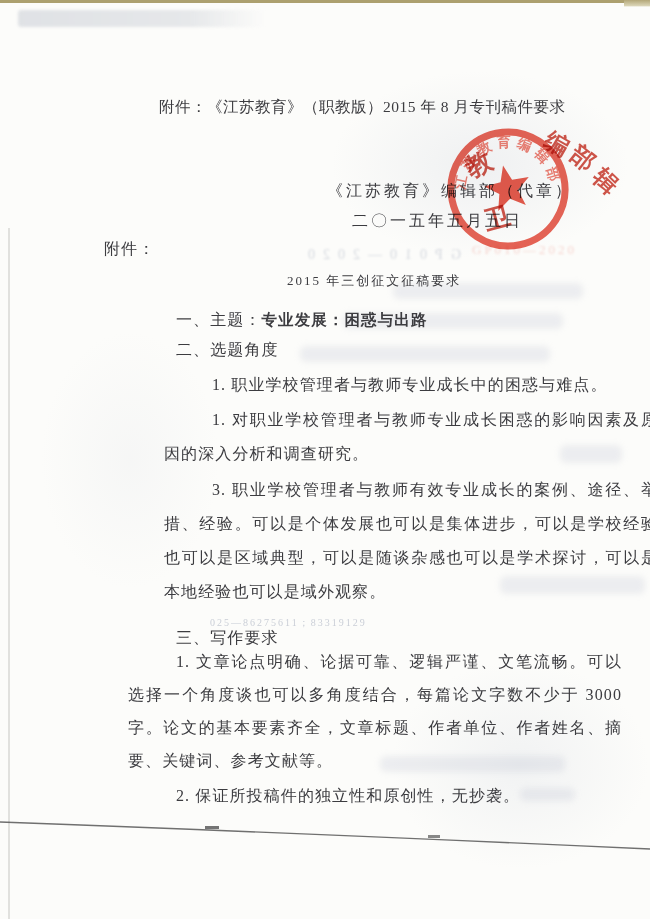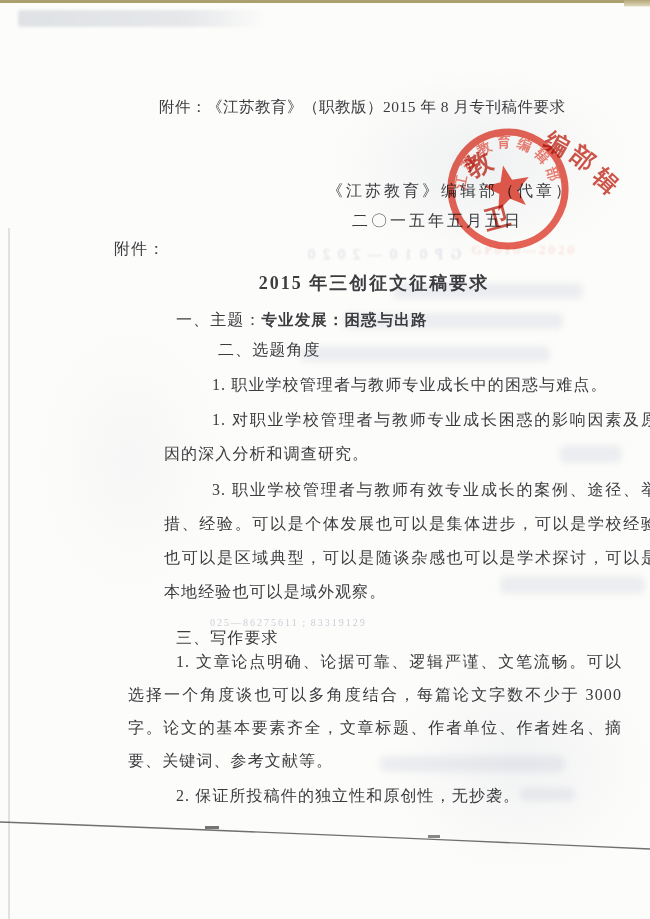--- a/index.html
+++ b/index.html
@@ -25,21 +25,21 @@
   
   .ln{position:absolute;white-space:nowrap;line-height:1.25;}
   .para{position:absolute;left:128px;width:494px;text-align:justify;text-justify:inter-character;}
   .fs-head{font-size:15.5px;letter-spacing:.5px;}
   .fs-sig{font-size:16px;letter-spacing:3px;}
   .fs-body{font-size:16px;letter-spacing:1.1px;}
   .lh34{line-height:34px;margin-left:36px;}
   .lh33{line-height:33px;}
   .indent{text-indent:48px;}
   .title-wrap{position:absolute;left:128px;top:271px;width:492px;text-align:center;}
-  .title-text{font-size:18px;font-weight:bold;letter-spacing:2px;}
+  .title-text{font-size:13px;font-weight:normal;letter-spacing:2px;}
   .bold{font-weight:bold;font-family:"Liberation Sans","DejaVu Sans",sans-serif;font-size:15.5px;}
 
   
   .stamp{position:absolute;left:438px;top:121px;width:140px;height:136px;mix-blend-mode:multiply;transform:rotate(-12deg);}
   .ghost{position:absolute;mix-blend-mode:multiply;color:#c9372a;opacity:.85;font-weight:bold;font-family:"Liberation Serif","DejaVu Serif",serif;}
 
   
   .bleed-text{position:absolute;color:#98a1b4;opacity:.5;filter:blur(.5px);}
   .mirrored{transform:scaleX(-1);}
   .smudge{position:absolute;background:rgba(173,182,198,.20);filter:blur(3px);border-radius:6px;}
@@ -68,31 +68,31 @@
   <div class="smudge" style="left:300px;top:346px;width:250px;height:16px;"></div>
   <div class="smudge" style="left:560px;top:445px;width:62px;height:18px;"></div>
   <div class="smudge" style="left:500px;top:576px;width:145px;height:18px;"></div>
   <div class="bleed-text" style="left:210px;top:616px;font-size:10px;letter-spacing:2px;">025—86275611；83319129</div>
   <div class="smudge" style="left:380px;top:756px;width:185px;height:16px;"></div>
   <div class="smudge" style="left:520px;top:788px;width:55px;height:13px;"></div>
 
   <div class="ln fs-head" style="left:137px;top:97px;padding-left:22px;">附件：《江苏教育》（职教版）2015 年 8 月专刊稿件要求</div>
   <div class="ln fs-sig" style="left:327px;top:181px;">《江苏教育》编辑部（代章）</div>
   <div class="ln fs-sig" style="left:352px;top:211px;">二〇一五年五月五日</div>
-  <div class="ln fs-body" style="left:114px;top:239px;text-align:right;">附件：</div>
+  <div class="ln fs-body" style="left:104px;top:239px;text-align:right;">附件：</div>
 
   <div class="title-wrap">
     <span class="title-text">2015 年三创征文征稿要求</span>
   </div>
 
   <div class="ln fs-body" style="left:176px;top:310px;">
     <span>一、主题：</span><span class="bold">专业发展：困惑与出路</span>
   </div>
 
-  <div class="ln fs-body" style="left:176px;top:340px;margin-left:42px;">二、选题角度</div>
+  <div class="ln fs-body" style="left:176px;top:340px;">二、选题角度</div>
 
   <div class="para fs-body lh34 indent" style="top:368px;">1. 职业学校管理者与教师专业成长中的困惑与难点。</div>
 
   <div class="para fs-body lh34 indent" style="top:403px;">1. 对职业学校管理者与教师专业成长困惑的影响因素及原因的深入分析和调查研究。</div>
 
   <div class="para fs-body lh34 indent" style="top:473px;">3. 职业学校管理者与教师有效专业成长的案例、途径、举措、经验。可以是个体发展也可以是集体进步，可以是学校经验也可以是区域典型，可以是随谈杂感也可以是学术探讨，可以是本地经验也可以是域外观察。</div>
 
   <div class="ln fs-body" style="left:176px;top:615px;margin-top:13px;">三、写作要求</div>
 
   <div class="para fs-body lh33 indent" style="top:645px;">1. 文章论点明确、论据可靠、逻辑严谨、文笔流畅。可以选择一个角度谈也可以多角度结合，每篇论文字数不少于 3000 字。论文的基本要素齐全，文章标题、作者单位、作者姓名、摘要、关键词、参考文献等。</div>

